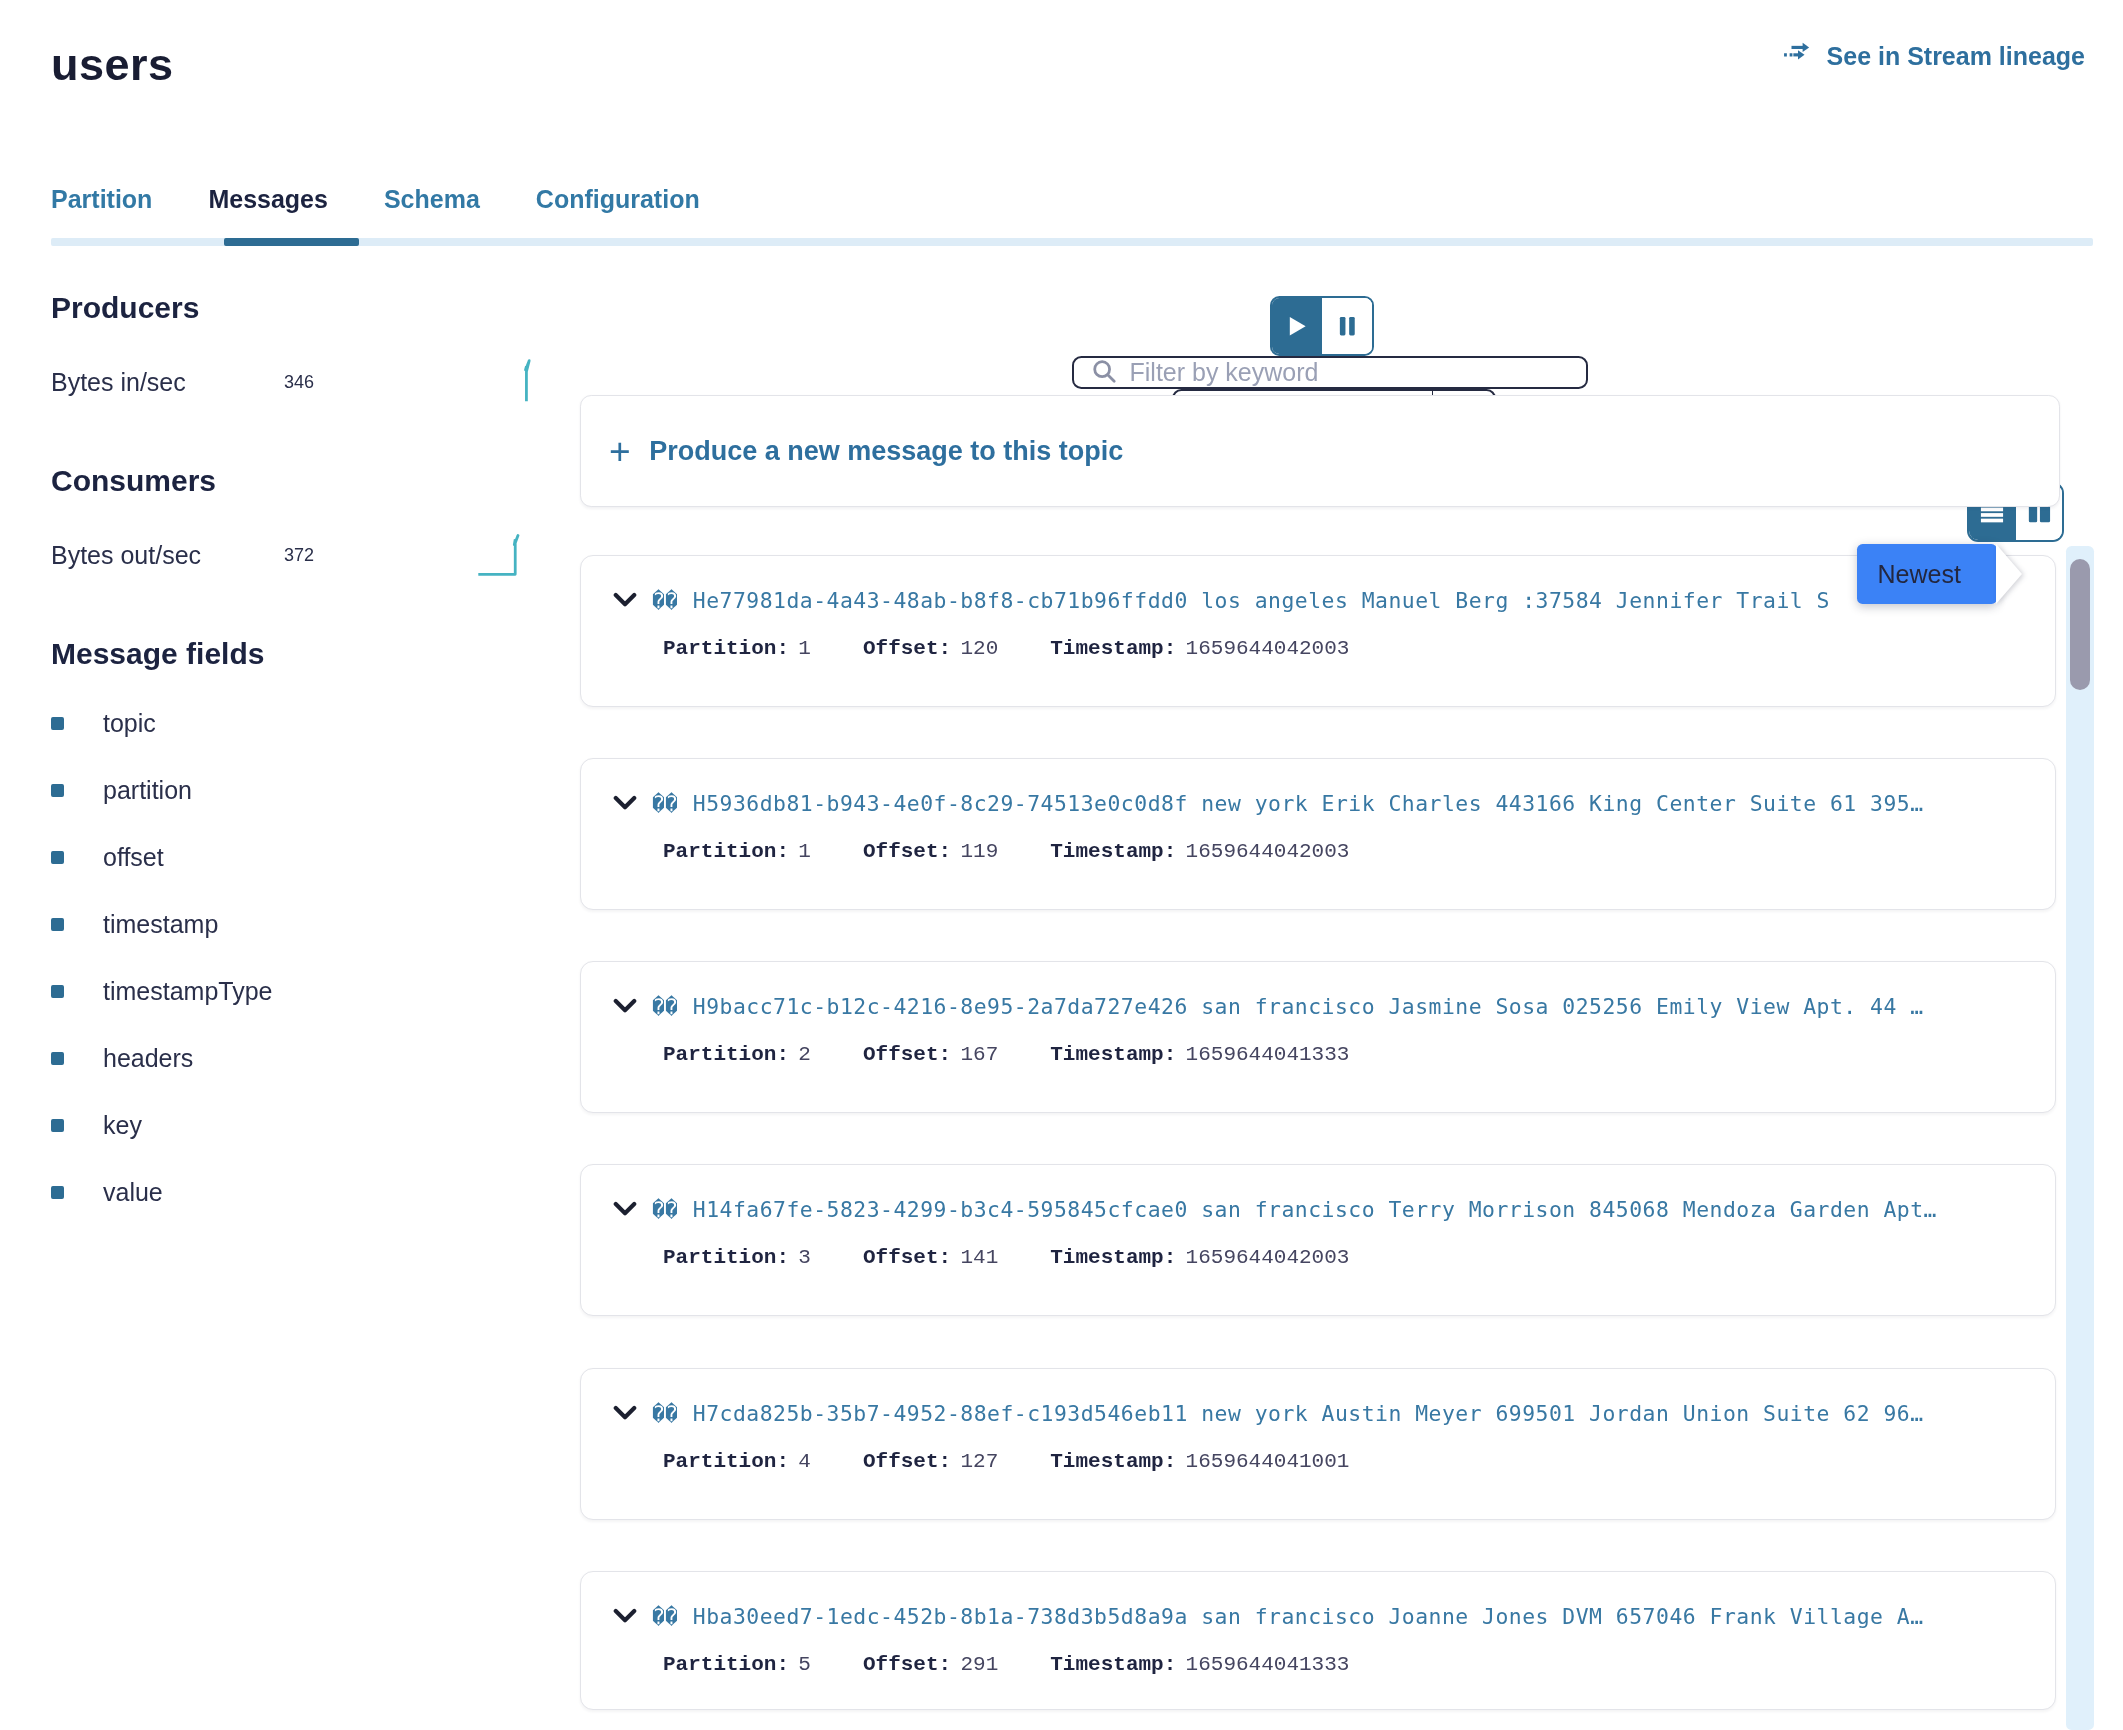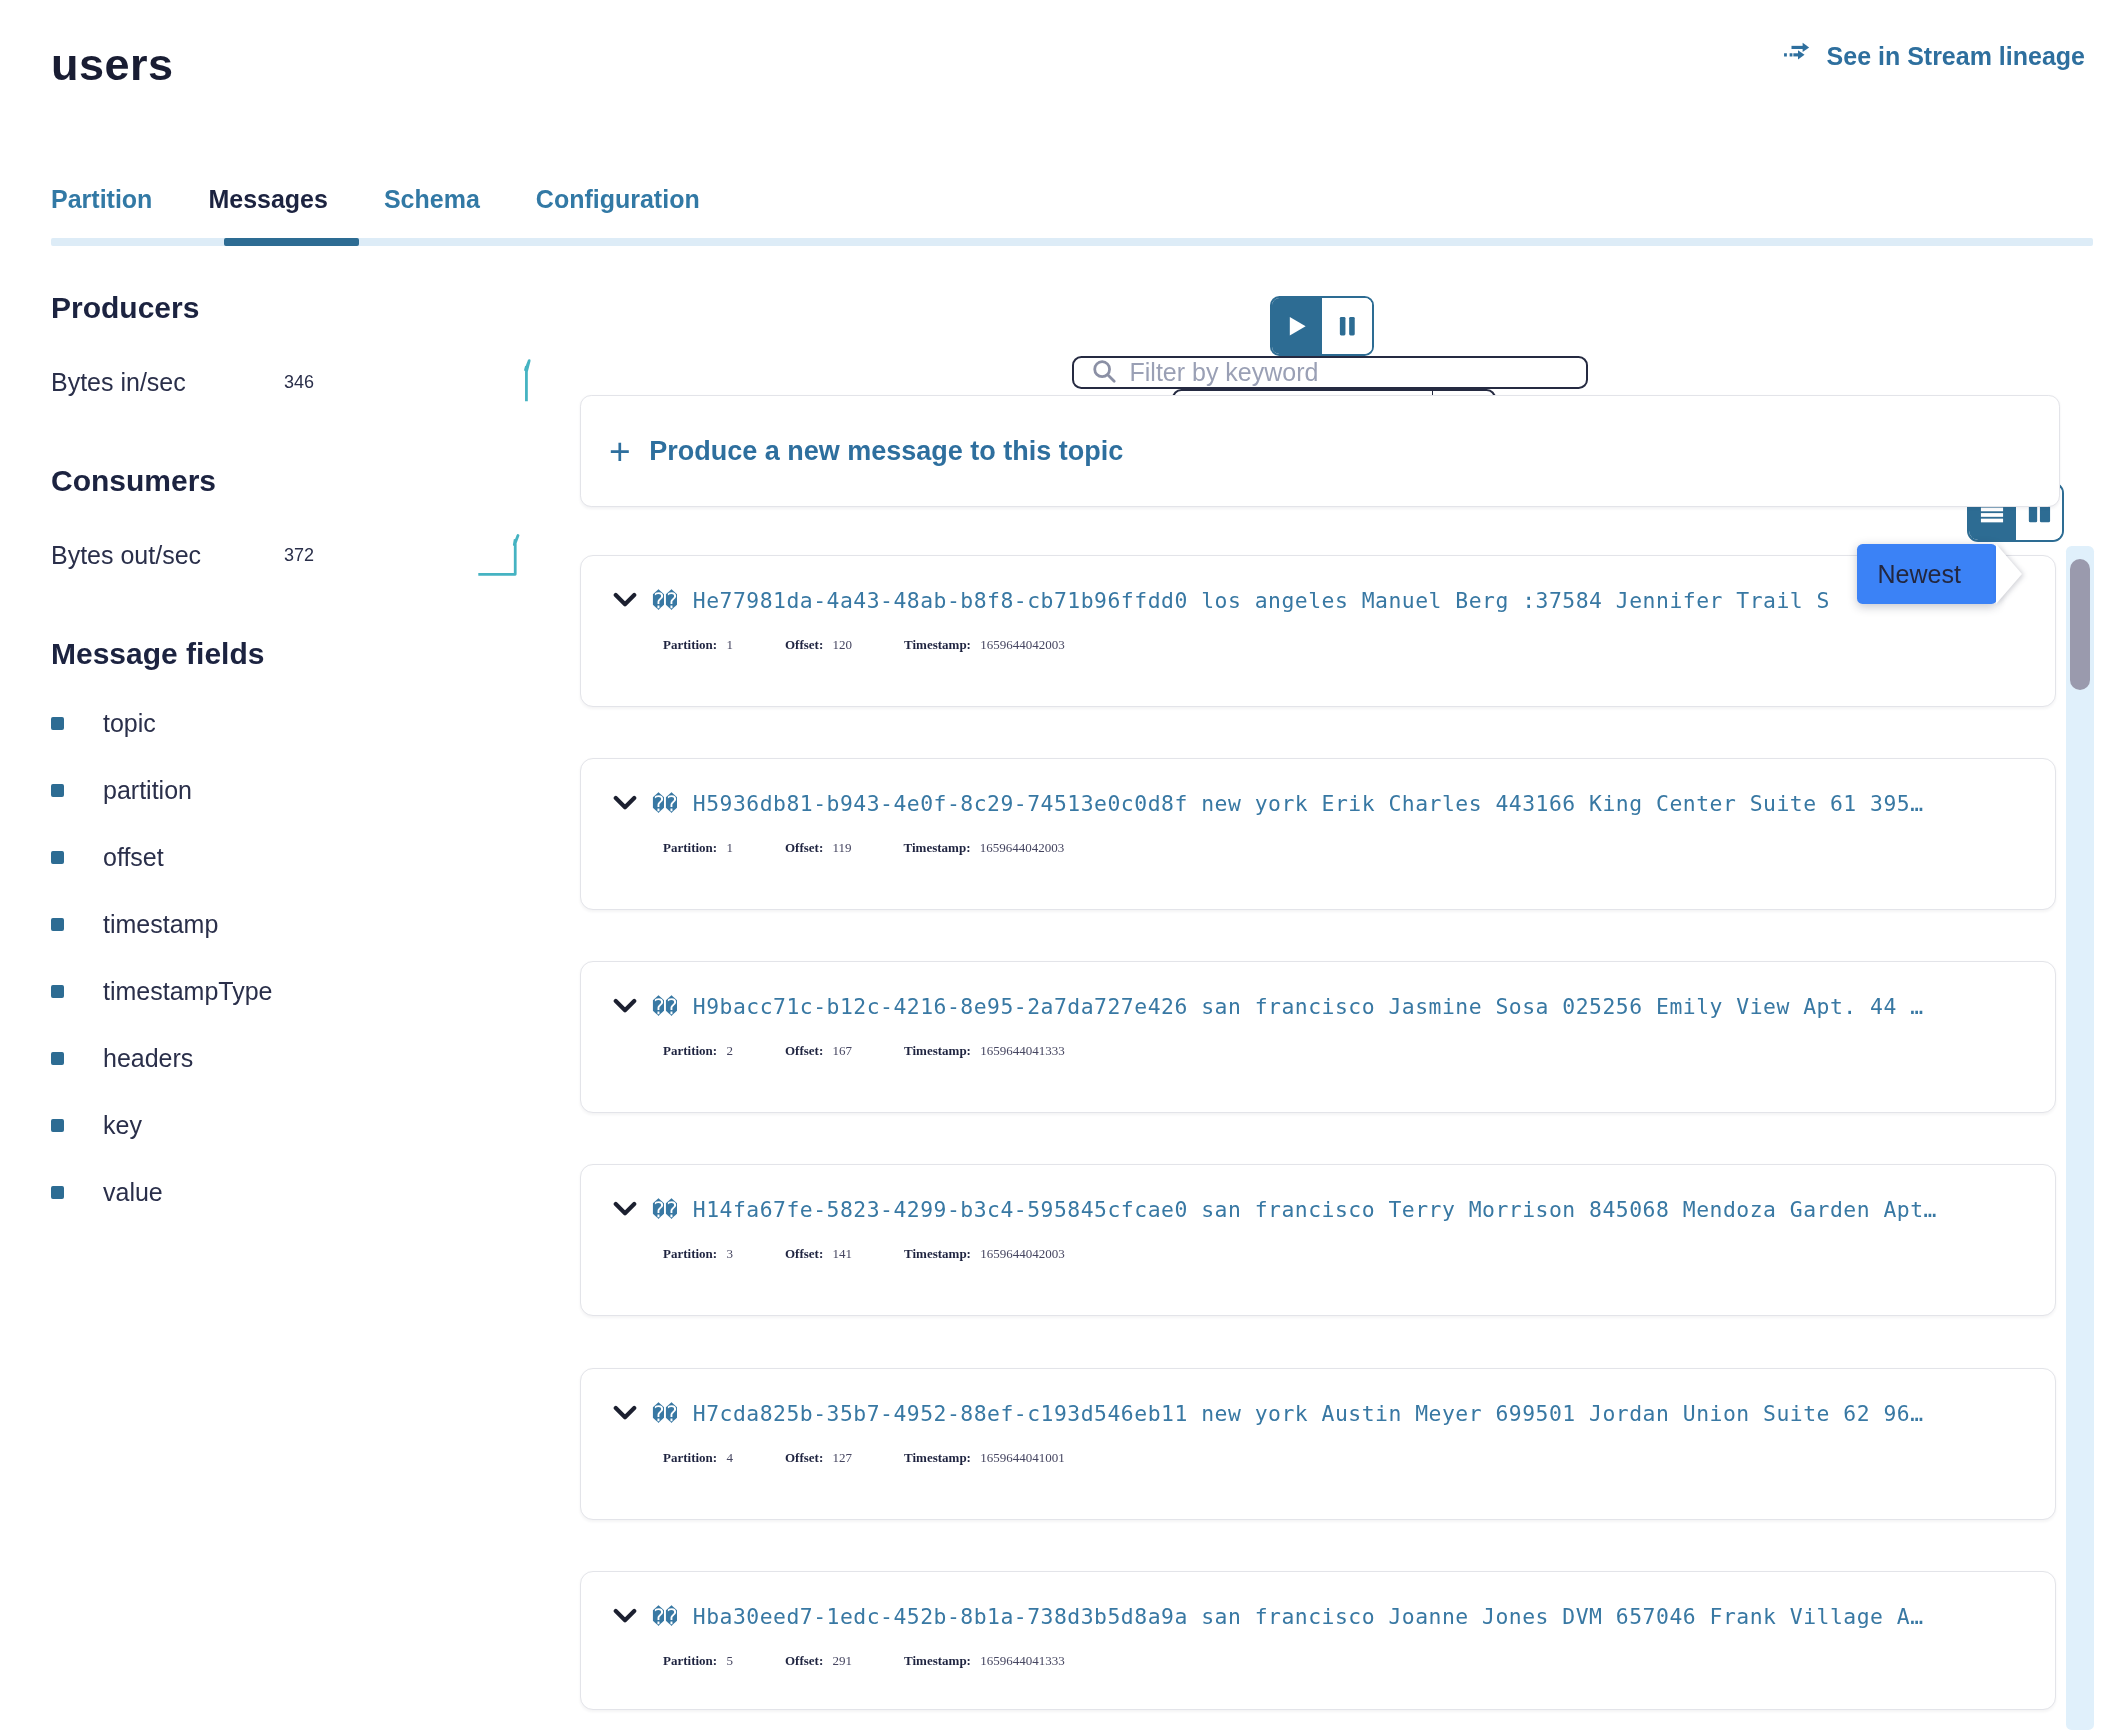--- a/index.html
+++ b/index.html
@@ -94,21 +94,21 @@
   }
   .msg-line1 { display:flex; align-items:center; gap:15px; white-space:nowrap; overflow:hidden; }
   .msg-chevron { flex:0 0 auto; cursor:pointer; display:flex; }
   .msg-key { font-family:"DejaVu Sans Mono", monospace; font-size:21.4px; color:#3878a3; flex:0 0 auto; }
   .msg-summary {
     font-family:"DejaVu Sans Mono", monospace; font-size:21.4px; letter-spacing:0.5px;
     color:#3878a3; overflow:hidden; white-space:nowrap; cursor:pointer;
   }
   .msg-line2 {
     margin-top:24px; margin-left:50px; display:flex; gap:52px;
-    font-family:Liberation Serif, serif; font-size:13px; color:#454560;
+    font-family:Liberation Mono, monospace; font-size:21px; color:#454560;
   }
   .meta-label { font-weight:700; color:#1f2440; margin-right:9.3px; }
   
   .newest-tip {
     position:absolute; left:1857px; top:544px; width:140px; height:60px;
     background:#3b82f6; border-radius:5.6px;
     box-shadow:0 2.8px 9.3px rgba(30,34,60,0.25);
     display:flex; align-items:center; padding-left:20.5px;
     font-size:25px; color:#23273f; z-index:5;
   }

